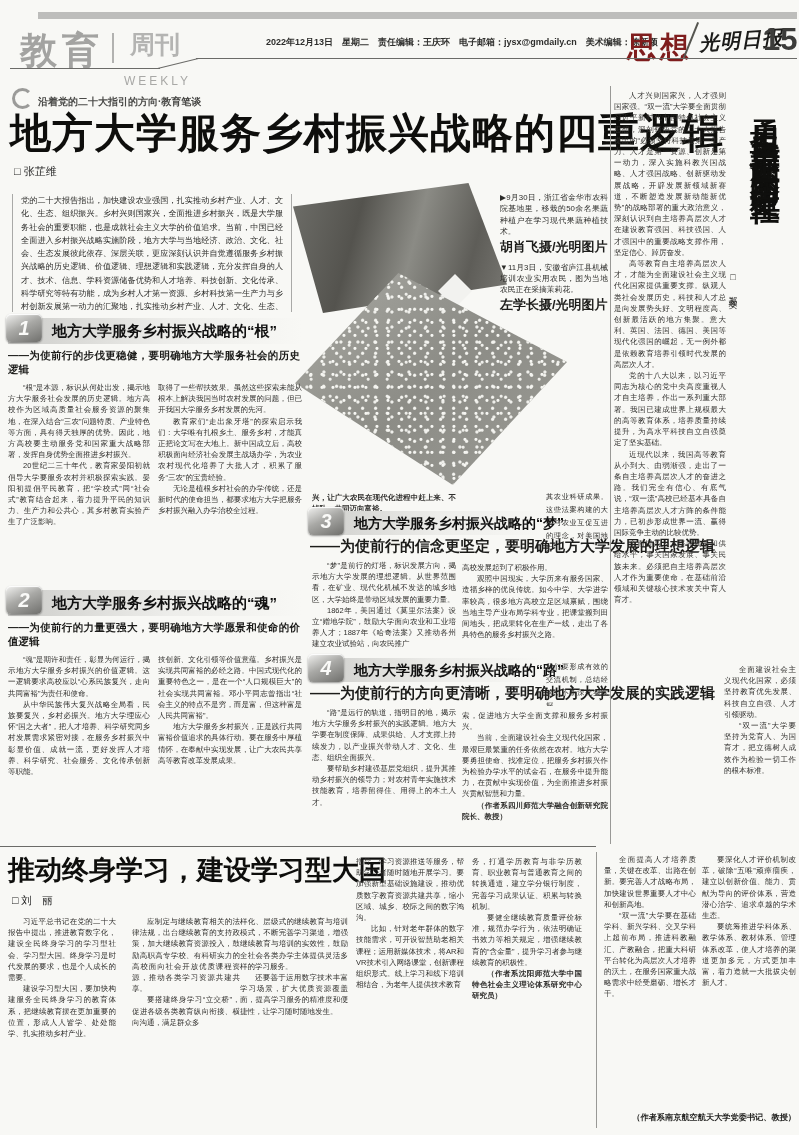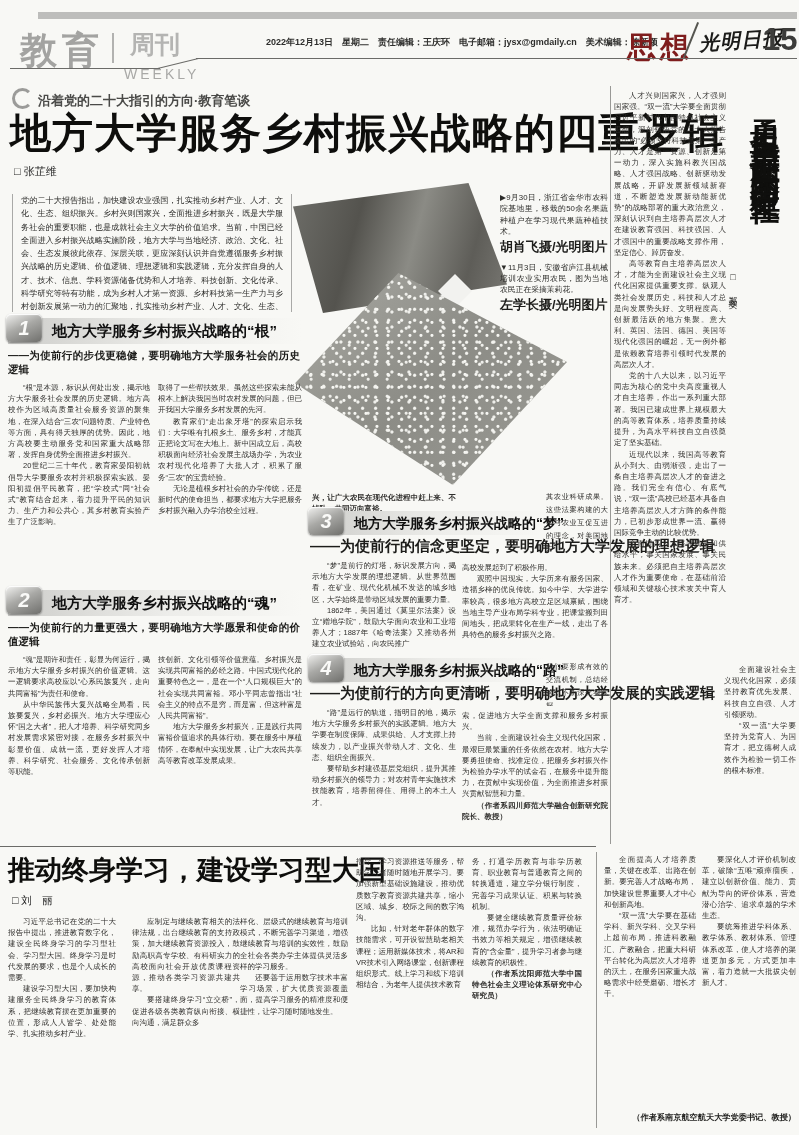--- a/index.html
+++ b/index.html
@@ -5,29 +5,29 @@
   html,body{margin:0;padding:0;}
   body{width:799px;height:1135px;position:relative;background:#f8f8f5;
        font-family:"Liberation Sans","DejaVu Sans",sans-serif;color:#222;overflow:hidden;}
   .abs{position:absolute;}
   .rule{position:absolute;background:#6b6b68;}
   
   .topbar{left:38px;top:12px;width:759px;height:7px;background:#bdbdbb;}
   .mh-sec{left:20px;top:26px;font-size:37px;font-weight:900;color:#a3a3a1;letter-spacing:5px;}
   .mh-sep{left:112px;top:33px;width:2px;height:30px;background:#b2b2b0;}
   .mh-wk{left:122px;top:28px;font-size:25px;font-weight:700;color:#b4b4b2;margin-left:8px;}
-  .mh-wken{left:124px;top:66px;font-size:14px;letter-spacing:3px;color:#a8a8a6;}
+  .mh-wken{left:124px;top:74px;font-size:12px;letter-spacing:3px;color:#a8a8a6;}
   .dateline{left:266px;top:36px;font-size:9px;font-weight:700;color:#2e2e2c;white-space:nowrap;}
   .topic{left:627px;top:28px;font-size:29px;font-weight:900;color:#7f1d1d;letter-spacing:4px;}
   .slash{left:690px;top:21px;width:2px;height:38px;background:#55554f;transform:rotate(22deg);}
   .paper{left:699px;top:27px;font-size:20px;font-weight:700;font-style:italic;
          font-family:"Liberation Serif","DejaVu Serif",serif;color:#1b1b19;transform:rotate(-4deg);letter-spacing:1px;}
   .pageno{left:763px;top:22px;font-size:31px;font-weight:600;color:#3c3c3a;}
   
-  .kicker{left:12px;top:88px;font-size:13px;font-weight:800;color:#4a4a48;}
+  .kicker{left:12px;top:88px;font-size:10px;font-weight:800;color:#4a4a48;}
   .gicon{display:inline-block;width:15px;height:15px;border:3px solid #9b9b99;border-radius:50%;
          border-right-color:transparent;vertical-align:-4px;margin-right:5px;}
   .headline{left:10px;top:106px;width:600px;font-size:41px;font-weight:900;color:#0e0e0c;
             letter-spacing:1px;white-space:nowrap;}
   .byline{font-size:11px;color:#222;}
   .lead{left:12px;top:194px;width:262px;height:118px;padding:0 8px;font-size:8.1px;line-height:13.3px;
         text-align:justify;color:#2b2b29;border-left:1px solid #a9a9a7;border-right:1px solid #a9a9a7;
         font-family:"Liberation Serif","DejaVu Serif",serif;overflow:hidden;}
   .col{position:absolute;font-size:7.5px;line-height:11.2px;text-align:justify;color:#302f2d;overflow:hidden;}
   .col p{margin:0;text-indent:2em;}

